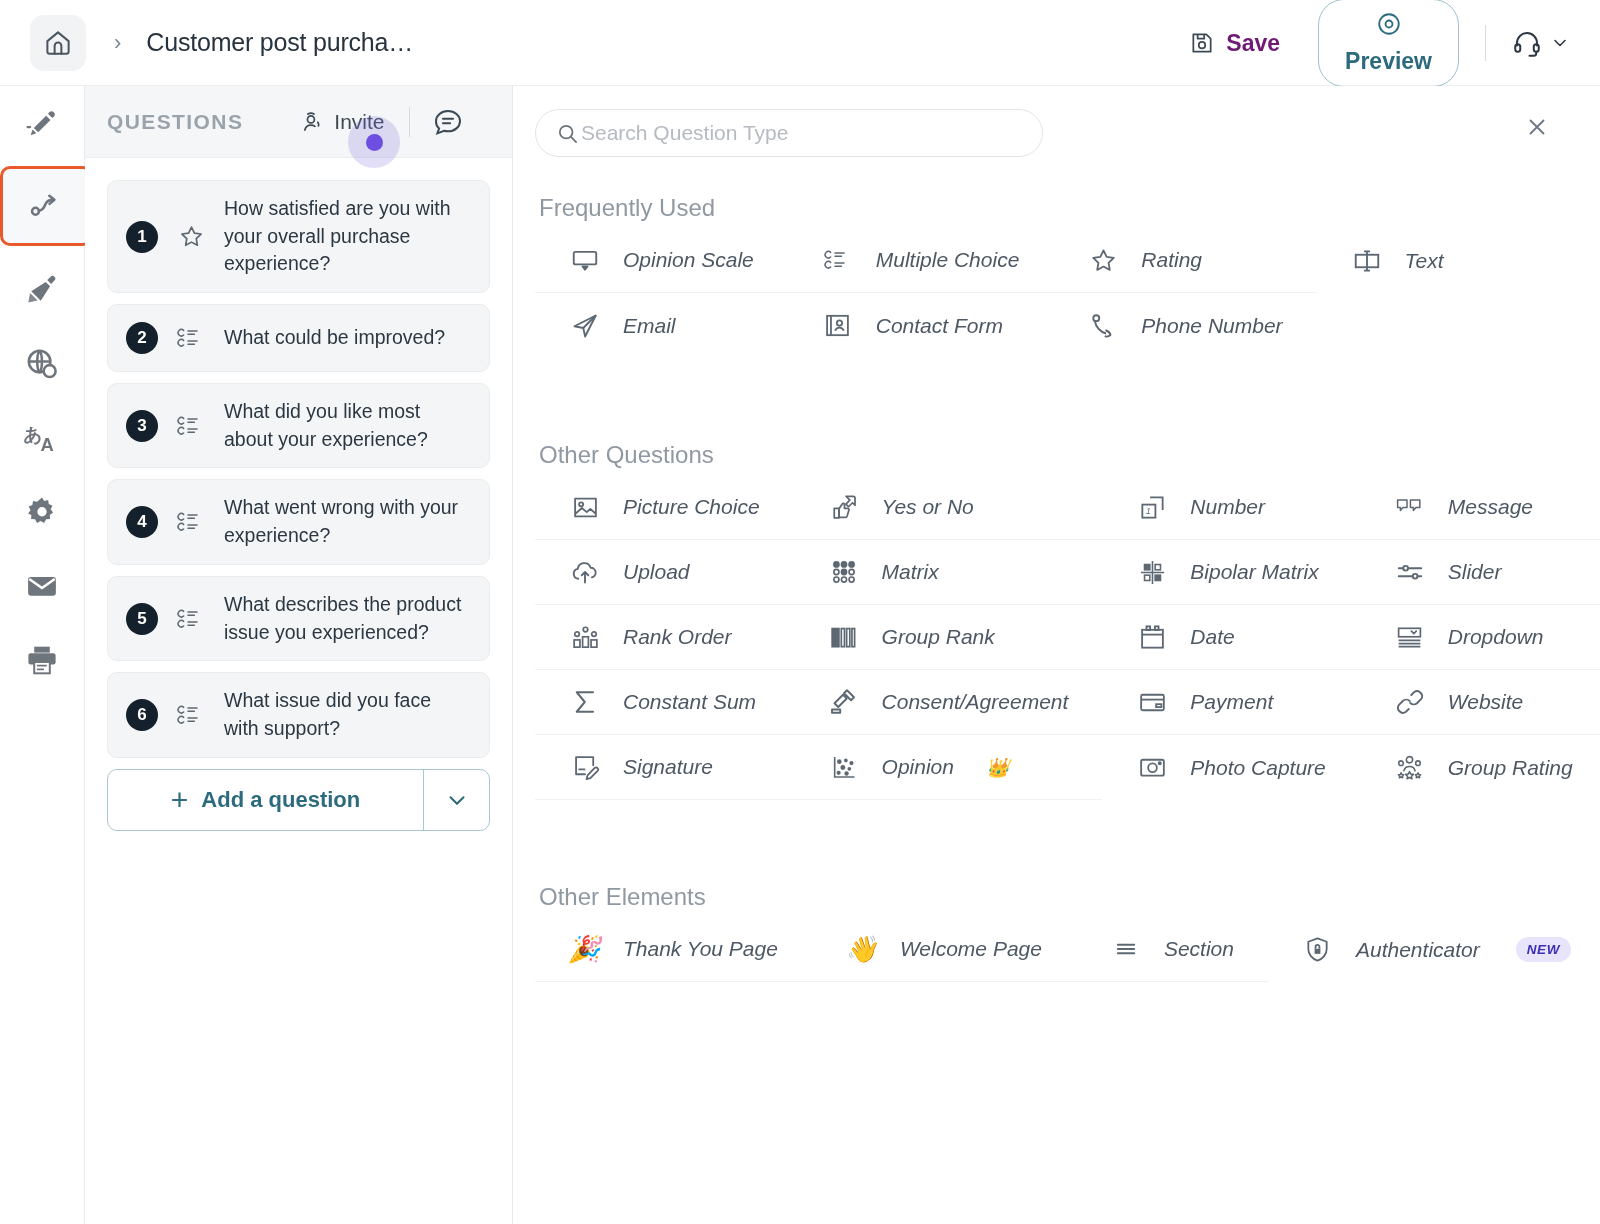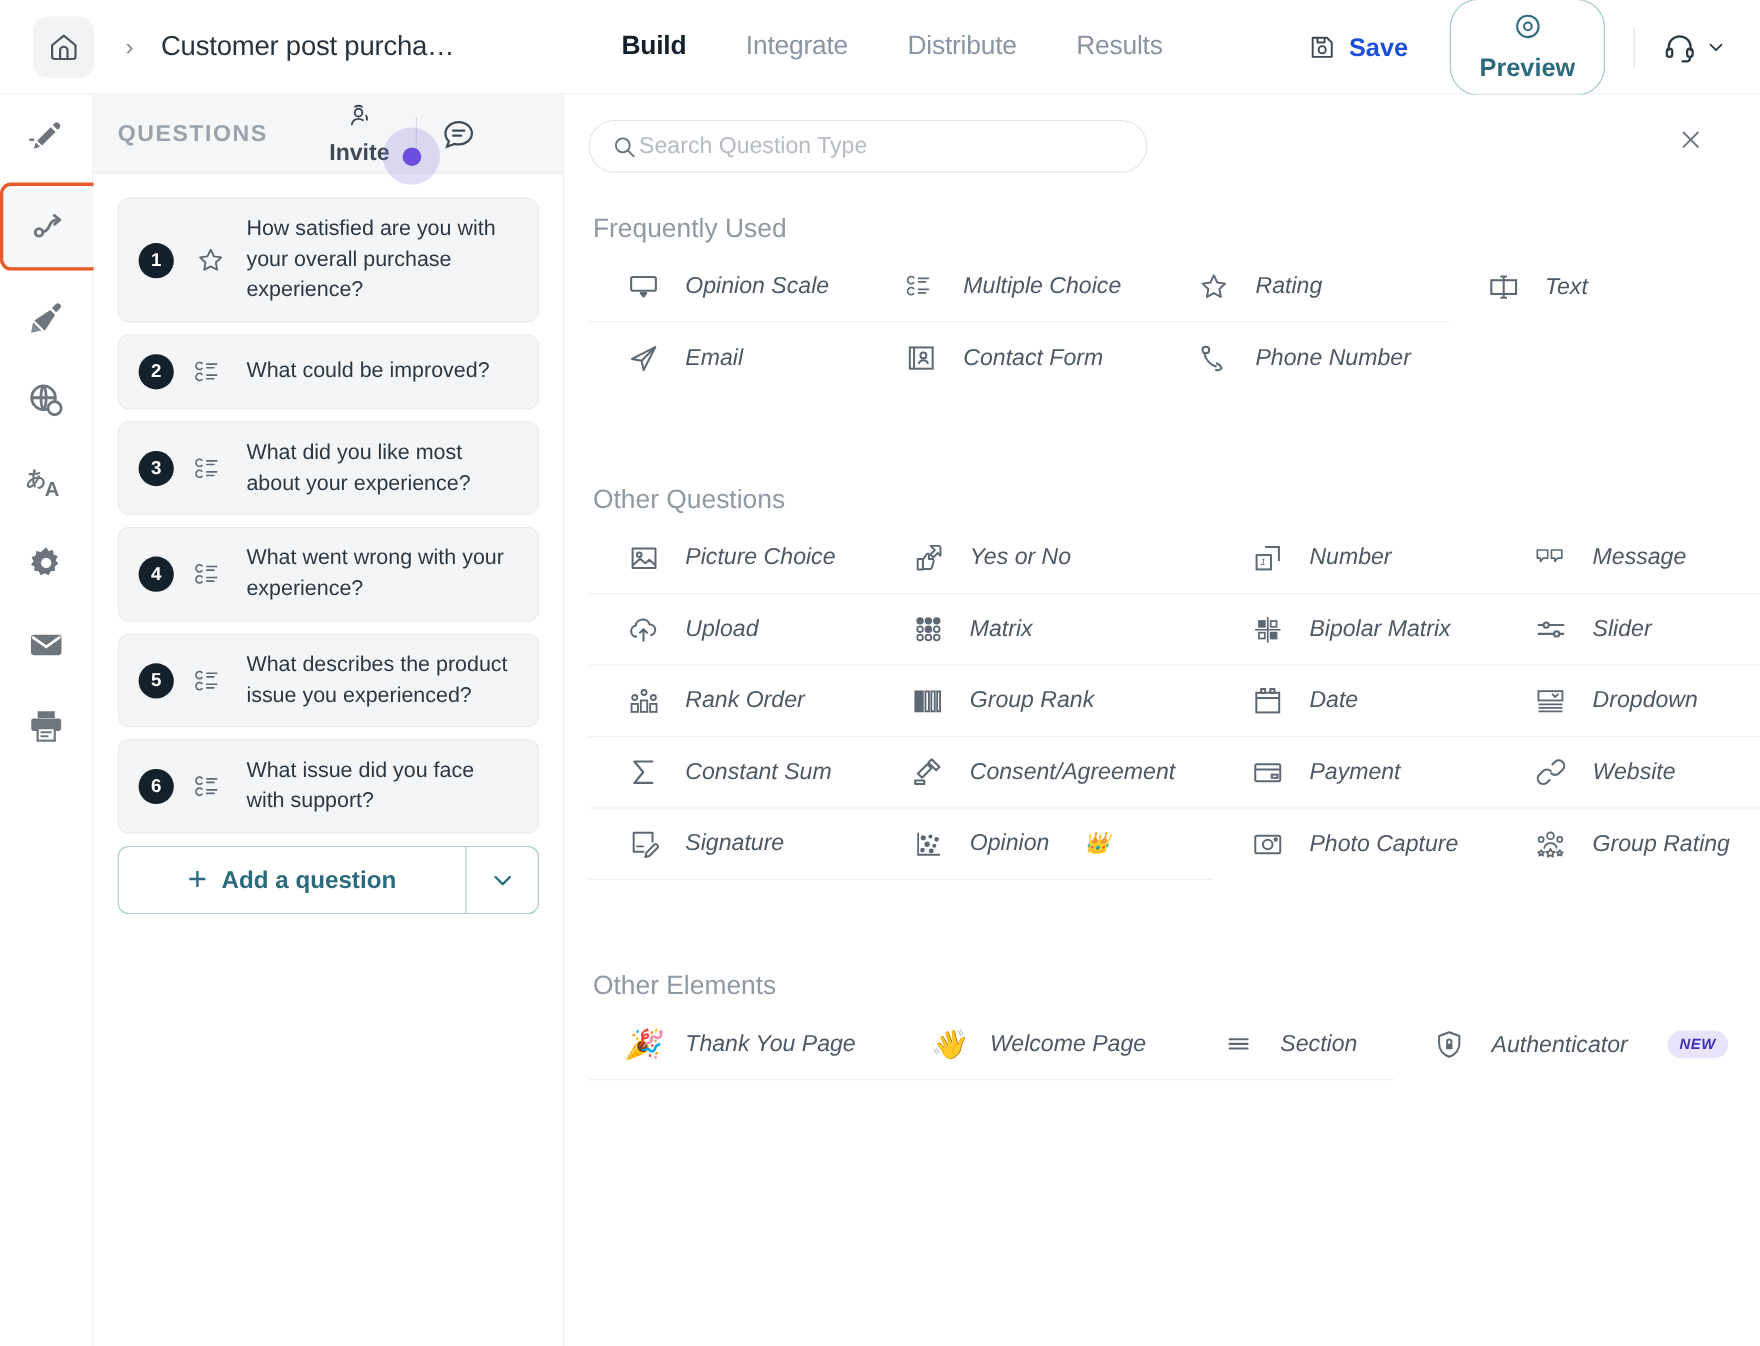--- a/index.html
+++ b/index.html
@@ -37,21 +37,21 @@
     font-size: 24px; color: #8a95a3; padding: 0 27px; cursor: pointer;
     white-space: nowrap; letter-spacing: -0.2px;
   }
   .tab.active { color: #13202b; font-weight: bold; }
   .top-right {
     position: absolute; right: 24px; top: 0; height: 86px;
     display: flex; align-items: center; gap: 0;
   }
   .save-btn {
     display: flex; align-items: center; gap: 11px; cursor: pointer;
-    font-size: 23px; font-weight: bold; color: #1d4ed8; padding: 8px 12px;
+    font-size: 23px; font-weight: bold; color: #701a75; padding: 8px 12px;
   }
   .preview-btn {
     display: flex; align-items: center; gap: 11px; cursor: pointer;
     font-size: 23px; font-weight: bold; color: #2c6b7d;
     border: 1.6px solid #9dc2cc; border-radius: 26px;
     padding: 11px 26px; margin-left: 26px; flex-direction: column;
   }
   .vdiv { width: 1px; height: 36px; background: #d8dce0; margin: 0 26px; }
   .headset-wrap { display: flex; align-items: center; gap: 8px; cursor: pointer; padding-right: 6px; }
 
@@ -83,21 +83,21 @@
   }
   .qpanel-head {
     height: 72px; background: #f5f6f7; display: flex; align-items: center;
     padding: 0 22px; border-bottom: 1px solid #ebedee; position: relative;
   }
   .qpanel-title {
     font-size: 21px; font-weight: bold; letter-spacing: 1.4px; color: #9aa3ac;
   }
   .invite-btn {
     display: flex; align-items: center; gap: 9px; margin-left: 56px;
-    font-size: 21px; font-weight: bold; color: #3d4a56; cursor: pointer; flex-direction: column;
+    font-size: 21px; font-weight: normal; color: #3d4a56; cursor: pointer;
   }
   .qhead-div { width: 1px; height: 30px; background: #d5d9dd; margin-left: 24px; }
   .comment-btn { margin-left: 22px; cursor: pointer; display:flex; align-items:center; }
   .click-ripple {
     position: absolute; left: 348px; top: 116px; width: 52px; height: 52px;
     border-radius: 50%; background: rgba(124,104,225,0.22);
     display: flex; align-items: center; justify-content: center; pointer-events: none;
     z-index: 40;
   }
   .click-ripple i {
@@ -191,26 +191,20 @@
     <span>
       <svg width="30" height="30" viewBox="0 0 24 24" fill="none" stroke="#4a555f" stroke-width="1.6" stroke-linecap="round" stroke-linejoin="round">
         <path d="M3.5 10.5 12 3.5l8.5 7v8.2a1.8 1.8 0 0 1-1.8 1.8H5.3a1.8 1.8 0 0 1-1.8-1.8z"></path>
         <path d="M9.3 20.5v-6.2a2.7 2.7 0 0 1 5.4 0v6.2"></path>
       </svg>
     </span>
   </div>
   <span class="crumb-sep">›</span>
   <span class="crumb-title">Customer post purcha…</span>
 
-  <div class="tabs">
-    <div class="tab active">Build</div>
-    <div class="tab">Integrate</div>
-    <div class="tab">Distribute</div>
-    <div class="tab">Results</div>
-  </div>
 
   <div class="top-right">
     <div class="save-btn">
       <span>
         <svg width="26" height="26" viewBox="0 0 24 24" fill="none" stroke="#3d4a56" stroke-width="1.6" stroke-linejoin="round">
           <path d="M4 4h12l4 4v12H4z"></path>
           <circle cx="12" cy="14" r="3"></circle>
           <path d="M8 4v4h6V4"></path>
         </svg>
       </span>

